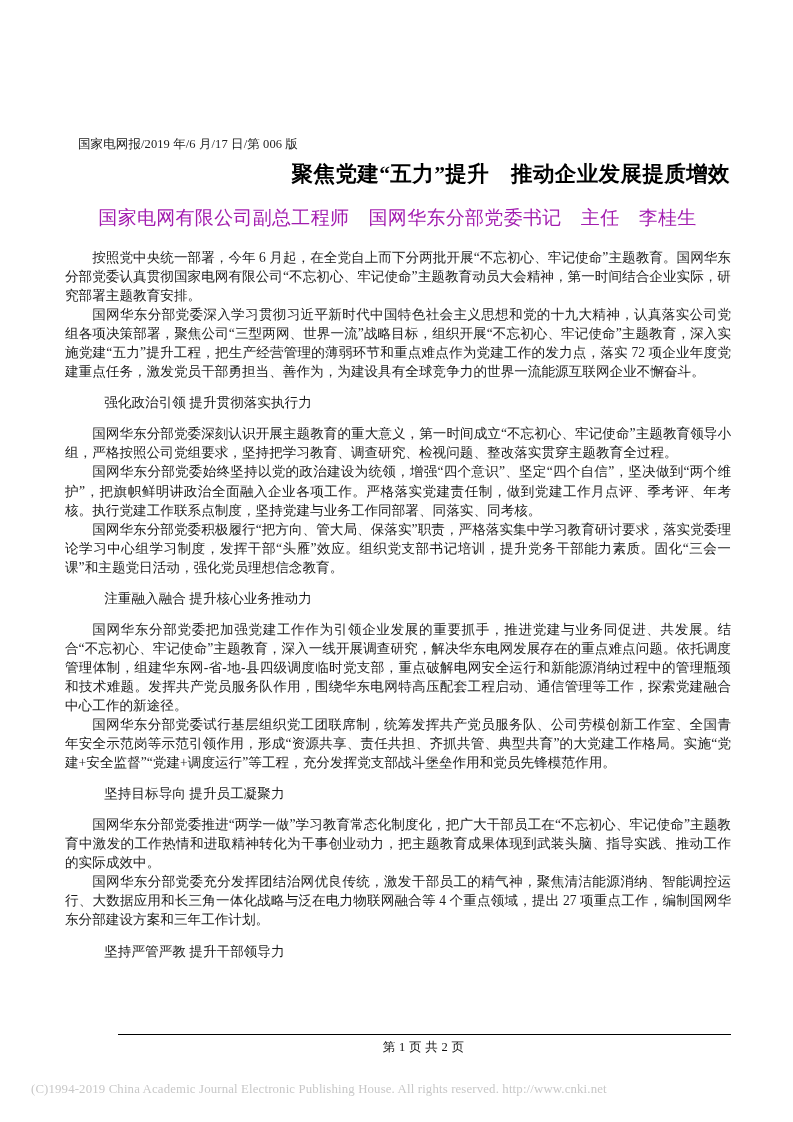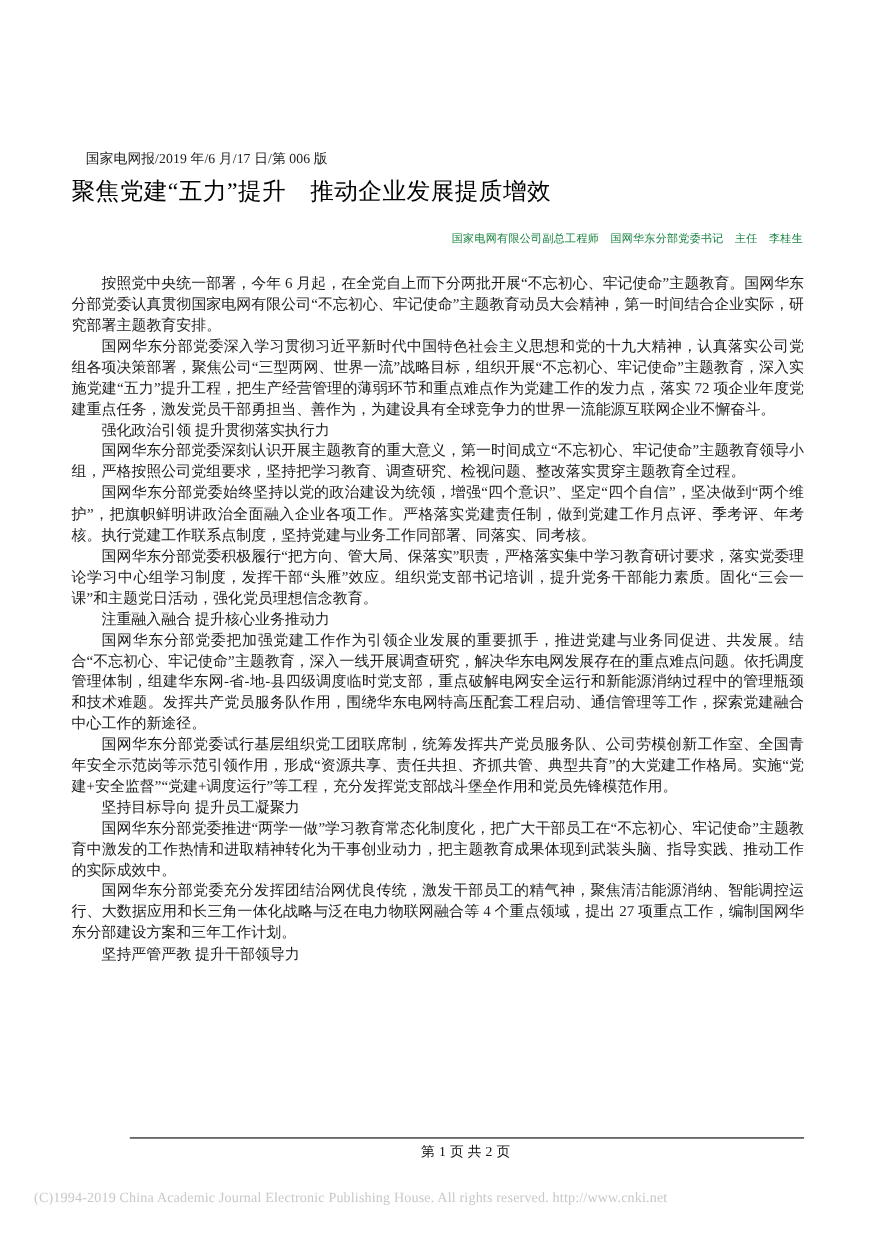--- a/index.html
+++ b/index.html
@@ -37,37 +37,37 @@
     letter-spacing: 0.1px;
     white-space: nowrap;
     margin-top: 40px;
   }
   
   .doc-title {
     position: absolute;
     left: 65px;
     top: 158px;
     width: 665px;
-    text-align: left;
+    text-align: right;
     font-size: 21.5px;
-    font-weight: normal;
+    font-weight: bold;
     line-height: 32px;
     letter-spacing: 0.4px;
     color: #000;
   }
   
   .byline {
     position: absolute;
     left: 65px;
     top: 206px;
     width: 665px;
-    text-align: right;
-    font-size: 10px;
+    text-align: center;
+    font-size: 19px;
     line-height: 24px;
-    color: #15803d;
+    color: #a21caf;
     letter-spacing: 0.3px;
   }
   
   .body-col {
     position: absolute;
     left: 65px;
     top: 248px;
     width: 666px;
   }
   .para {
@@ -78,21 +78,21 @@
     text-indent: 2em;
     margin: 0;
     color: #1c1c1c;
     letter-spacing: 0.02px;
     word-break: break-all;
   }
   .subhead {
     font-size: 13.6px;
     line-height: 19.05px;
     text-indent: 2em;
-    margin: 0;
+    margin: 12px;
     color: #1c1c1c;
     letter-spacing: 0.02px;
     white-space: nowrap;
   }
   
   .page-footer {
     position: absolute;
     left: 118px;
     top: 1034px;
     width: 613px;

